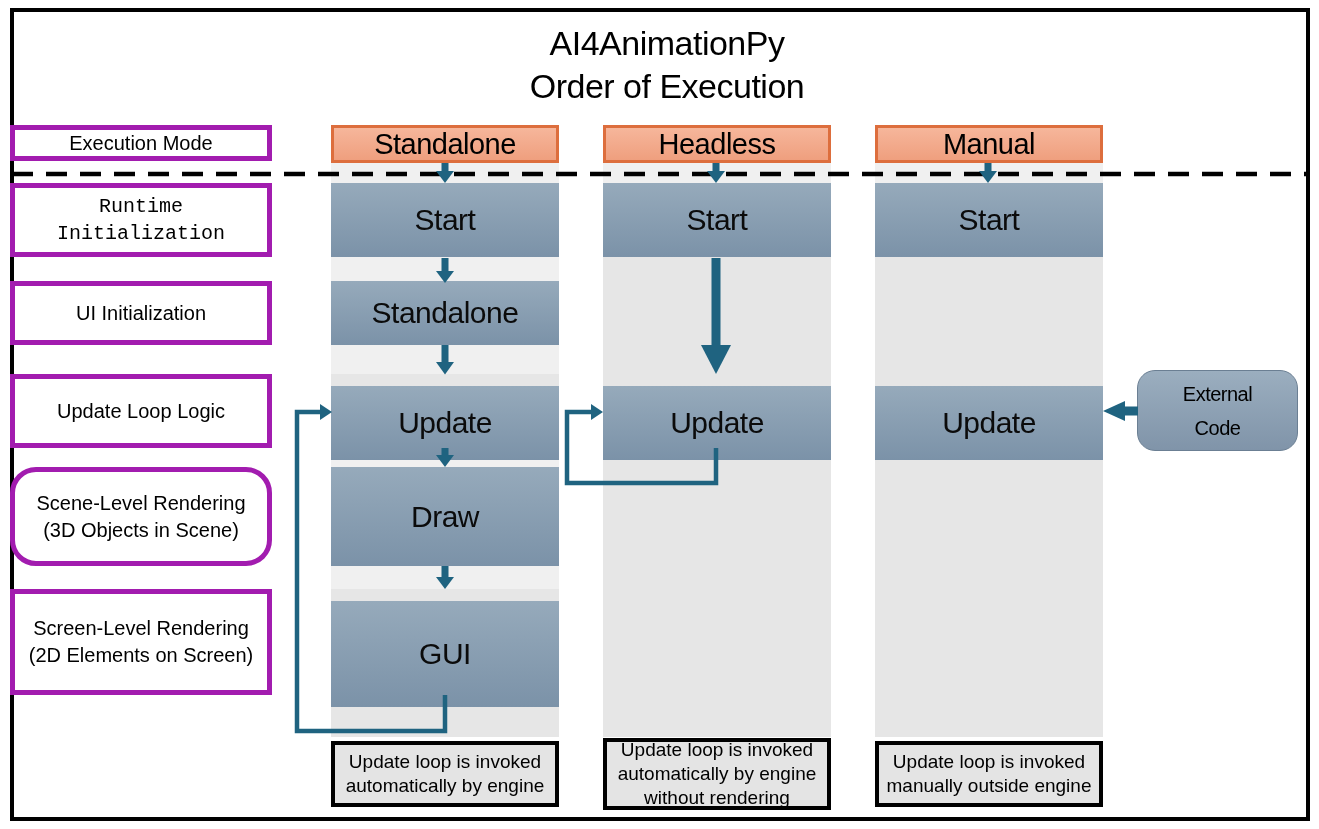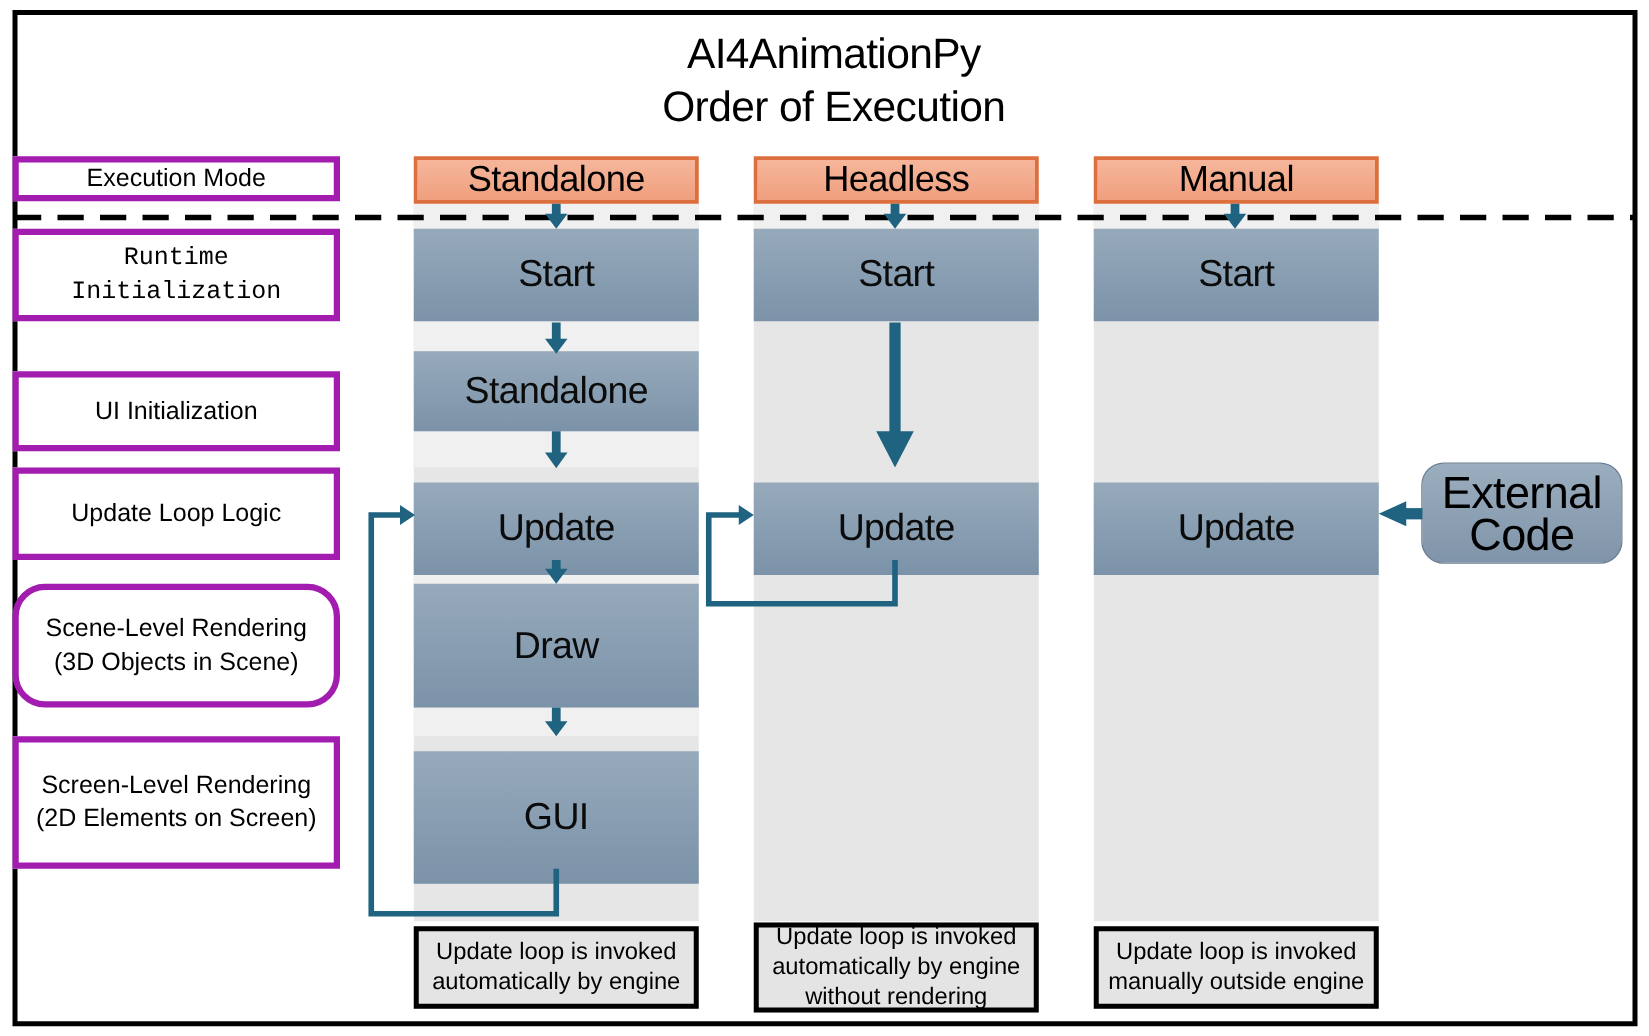--- a/index.html
+++ b/index.html
@@ -13,21 +13,21 @@
   
   .title{left:12px;top:22px;width:1310px;text-align:center;z-index:2;}
   .title div{font-size:34px;line-height:43px;font-weight:500;letter-spacing:-0.5px;}
 
   
   .rowlabel{left:10px;width:262px;background:#fff;border:5px solid #a21caf;
     display:flex;align-items:center;justify-content:center;text-align:center;
     font-size:20px;line-height:27px;z-index:3;white-space:pre-line;}
   .lbl-exec{top:125px;height:36px;}
   .lbl-r1{top:183px;height:74px;font-family:Liberation Mono, monospace;}
-  .lbl-r2{top:297px;height:64px;}
+  .lbl-r2{top:281px;height:64px;}
   .lbl-r3{top:374px;height:74px;}
   .lbl-r4{top:467px;height:99px;border-radius:26px;}
   .lbl-r5{top:589px;height:106px;}
 
   
   .lane{top:163px;height:574px;width:228px;background:#E6E6E6;z-index:2;}
   .lane-standalone{left:331px;}
   .lane-headless{left:603px;}
   .lane-manual{left:875px;}
   .gap{position:absolute;left:0;width:100%;background:#F0F0F0;}
@@ -54,21 +54,21 @@
   .r1{top:183px;height:74px;}
   .r2{top:281px;height:64px;}
   .r3{top:374px;height:74px;margin-top:12px;}
   .r4{top:467px;height:99px;}
   .r5{top:589px;height:106px;margin-top:12px;}
 
   
   .external{left:1137px;top:370px;width:161px;height:81px;border-radius:18px;
     background:linear-gradient(180deg,#9BAEBF,#8094A9);border:1px solid #6B7F93;
     display:flex;align-items:center;justify-content:center;text-align:center;
-    font-size:36px;line-height:34px;white-space:pre-line;z-index:4;letter-spacing:-0.5px;}
+    font-size:20px;line-height:34px;white-space:pre-line;z-index:4;letter-spacing:-0.5px;}
 
   
   .note{width:228px;background:#E4E4E4;border:4px solid #000;
     display:flex;align-items:center;justify-content:center;text-align:center;
     font-size:19px;line-height:24px;white-space:pre-line;z-index:4;}
   .note-standalone{left:331px;top:741px;height:66px;}
   .note-headless{left:603px;top:738px;height:72px;}
   .note-manual{left:875px;top:741px;height:66px;}
 
   

